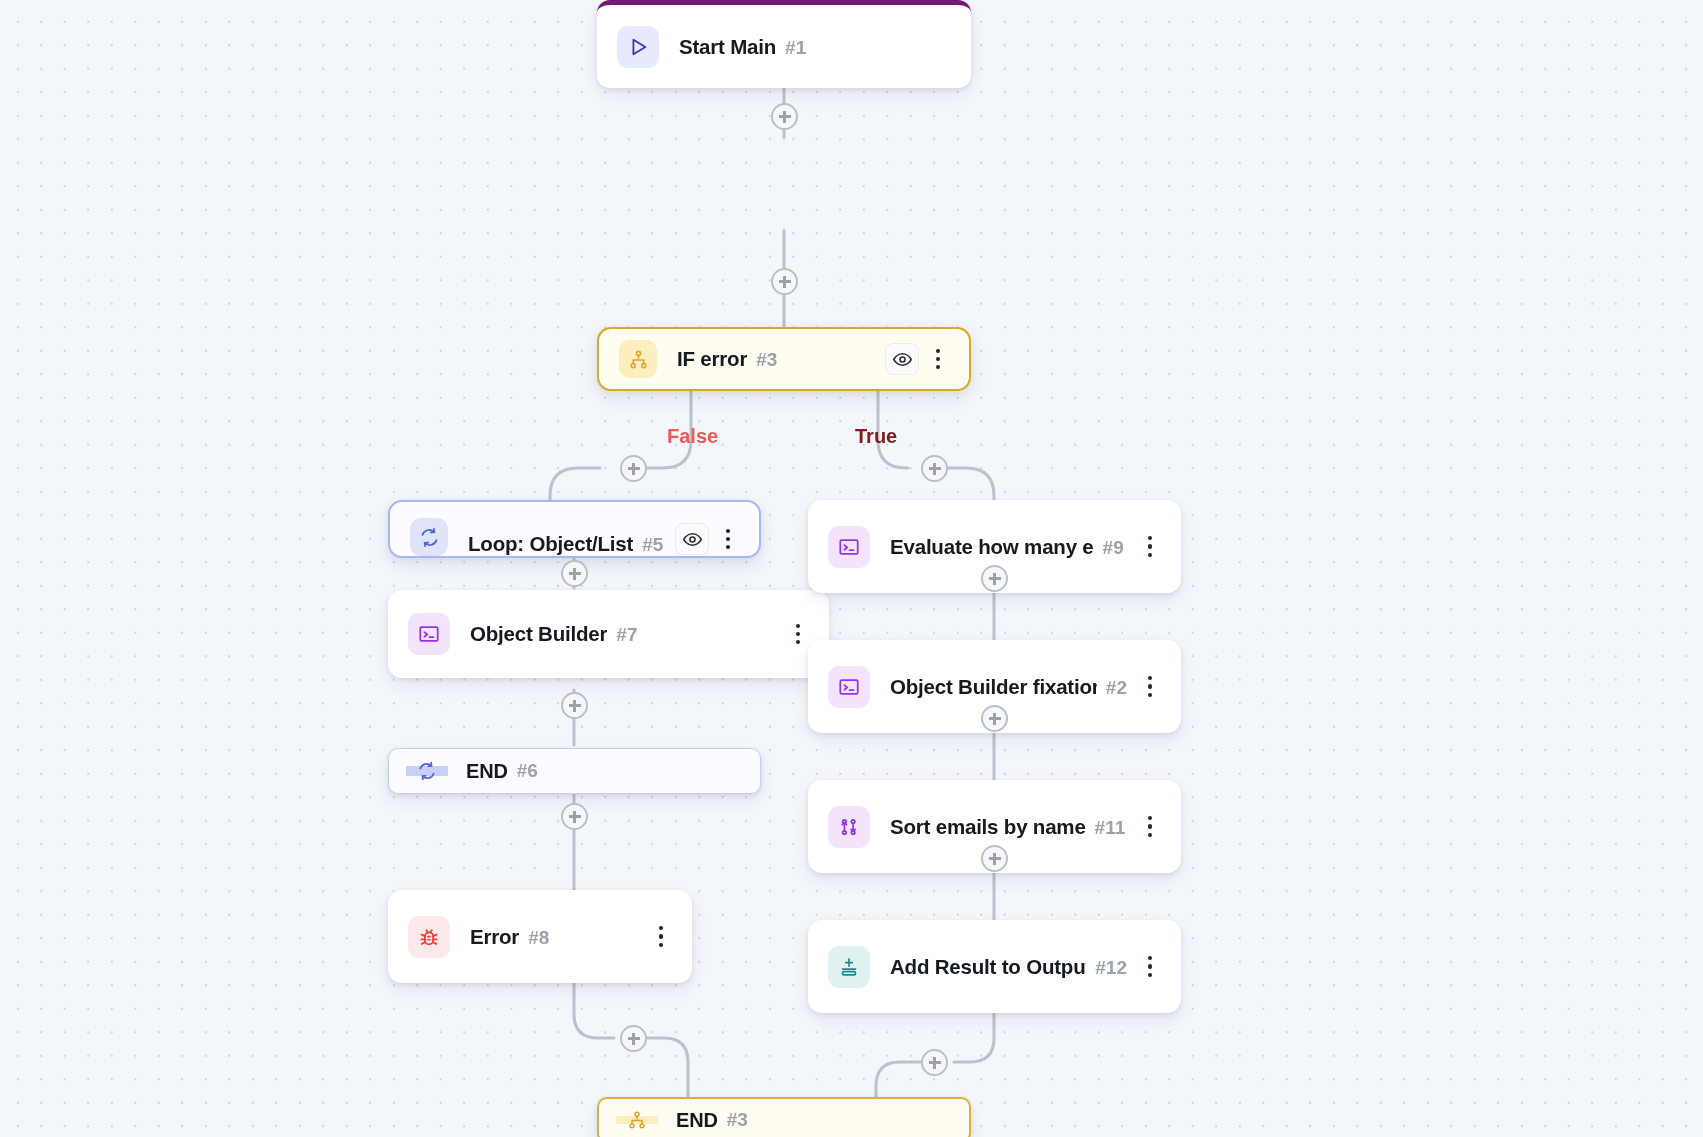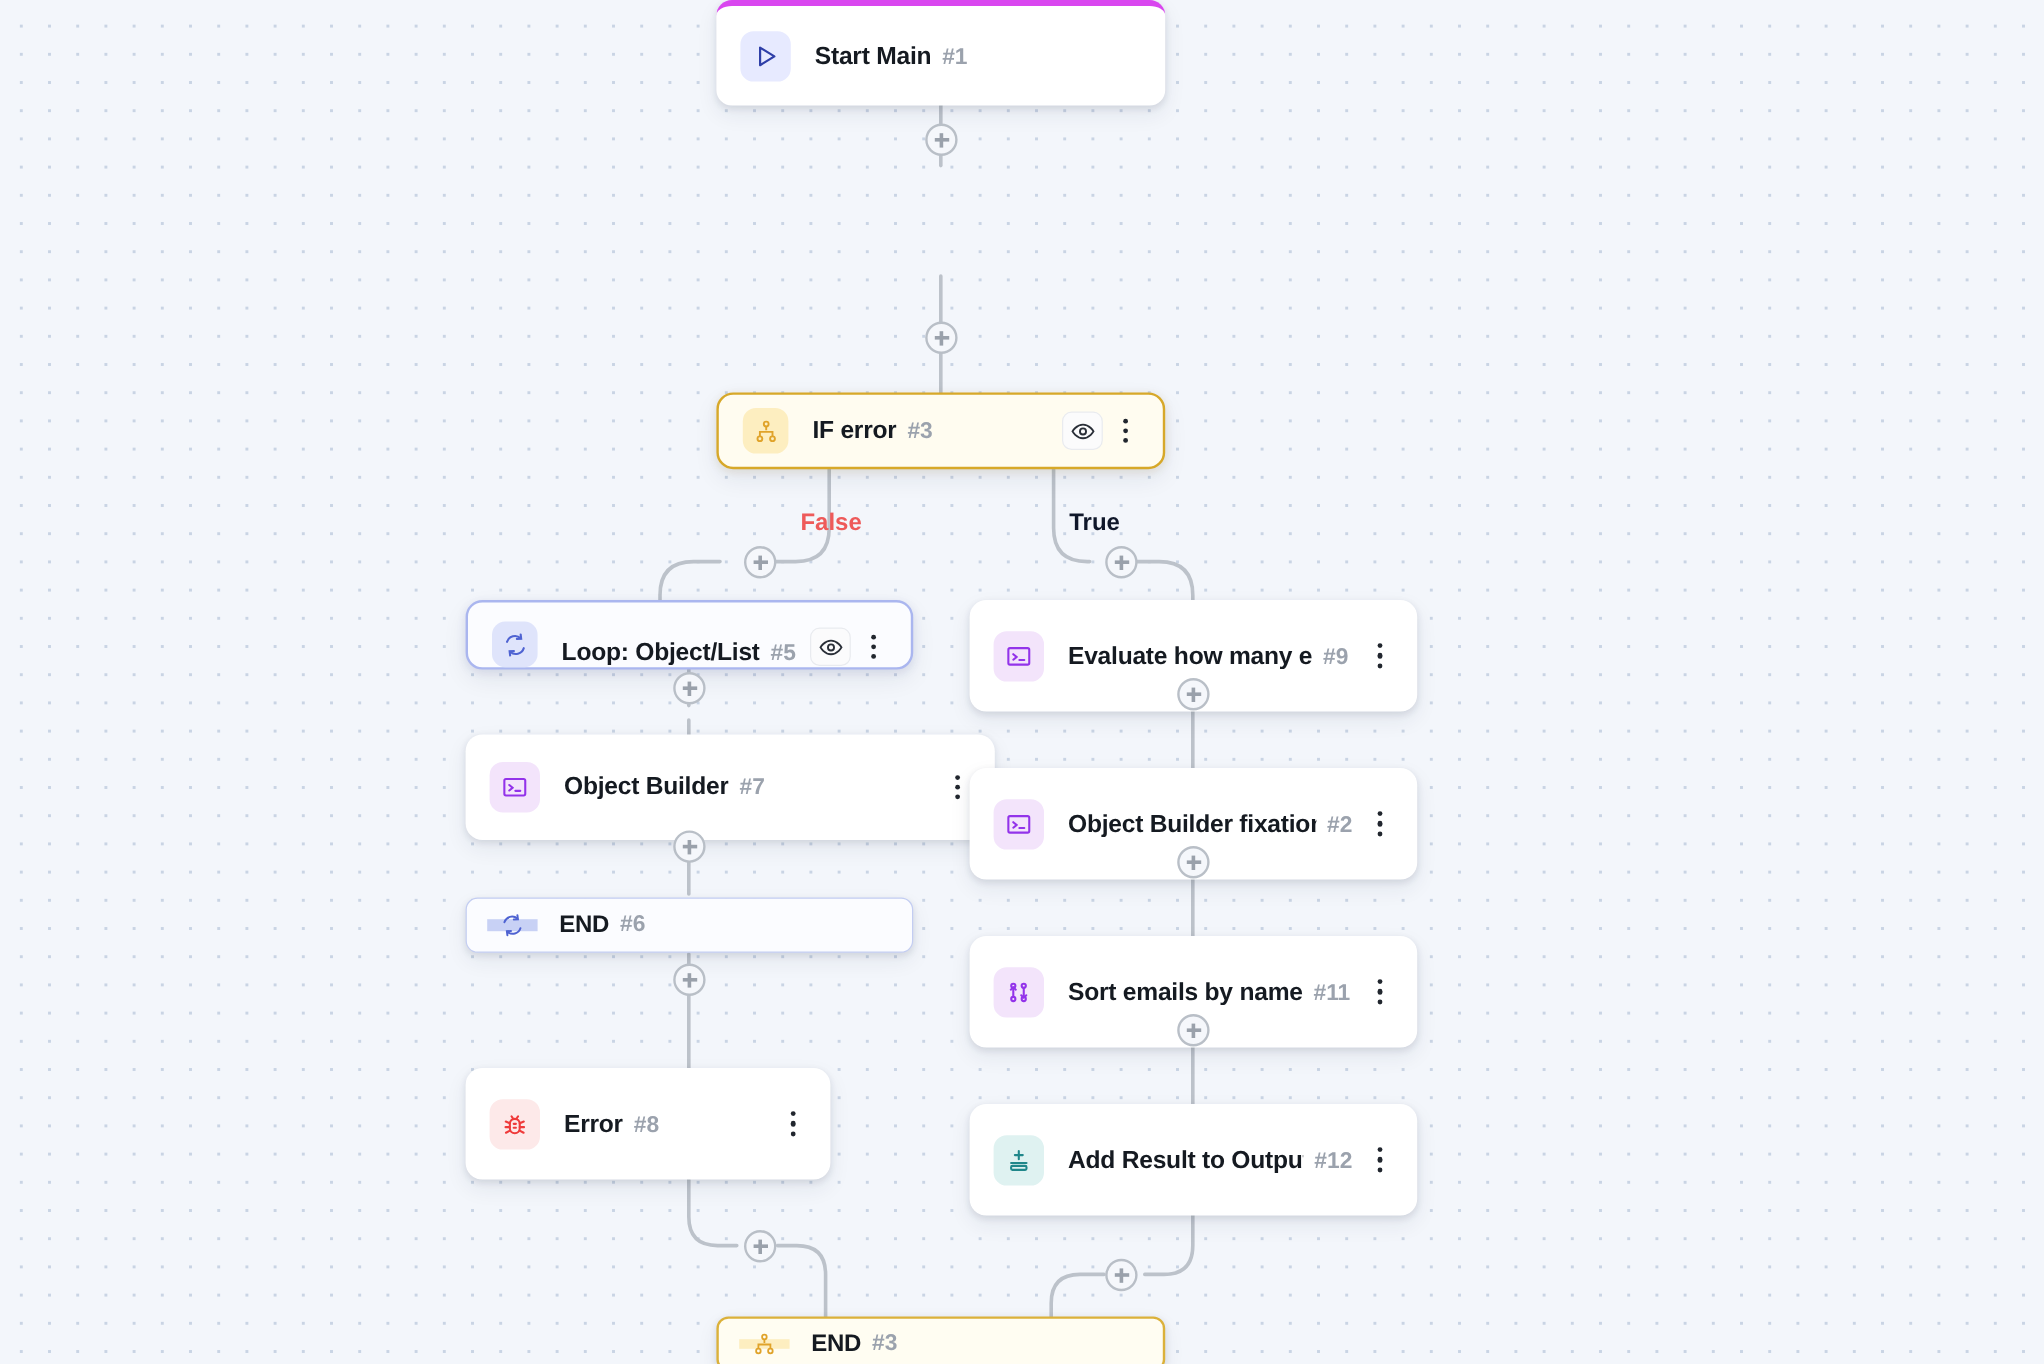--- a/index.html
+++ b/index.html
@@ -44,21 +44,21 @@
 
   
   .branch-label {
     position: absolute;
     font-size: 20px;
     font-weight: 600;
     z-index: 7;
     white-space: nowrap;
   }
   .branch-label.false { color: #ee5a5a; }
-  .branch-label.true  { color: #0f172a; margin-left: 36px; }
+  .branch-label.true  { color: #7f1d1d; }
 
   
   .node {
     position: absolute;
     background: #ffffff;
     border-radius: 14px;
     box-shadow: 0 2px 5px rgba(28,42,70,0.10), 0 7px 18px rgba(28,42,70,0.07);
     display: flex;
     align-items: center;
     padding: 0 18px 0 20px;
@@ -113,21 +113,21 @@
     display: flex; flex-direction: column;
     align-items: center; justify-content: center;
     gap: 4.2px;
     cursor: pointer;
   }
   .kebab i { width: 4.2px; height: 4.2px; border-radius: 50%; background: #21262e; display: block; }
 
   
   .node.start {
     height: 84px;
-    border-top: 5px solid #d946ef;
+    border-top: 5px solid #701a75;
     border-radius: 13px;
     padding-top: 0;
   }
   .node.selected-if {
     background: #fffcf0;
     border: 2.5px solid #d7a829;
     box-shadow: 0 2px 7px rgba(150,110,20,0.12), 0 8px 20px rgba(28,42,70,0.08);
   }
   .node.selected-loop {
     background: #fbfcff;
@@ -293,21 +293,21 @@
         </svg>
       </div>
       <div class="kebab">
           <i></i>
           <i></i>
           <i></i>
         </div>
     </div>
   </div>
 
-  <div class="node" style="left:388px; top:612px; width:441px; height:88px;">
+  <div class="node" style="left:388px; top:590px; width:441px; height:88px;">
     <div class="icon-box tint-purple">
       <svg width="22" height="22" viewBox="0 0 24 24" fill="none" stroke="#9333ea" stroke-width="1.9" stroke-linecap="round">
         <rect x="2.5" y="4.5" width="19" height="15" rx="1.5"></rect>
         <polyline points="7,10 10,12.5 7,15"></polyline>
         <line x1="12.5" y1="15.3" x2="17" y2="15.3"></line>
       </svg>
     </div>
     <div class="label-wrap">
       <span class="node-title">Object Builder</span>
       <span class="node-id">#7</span>

